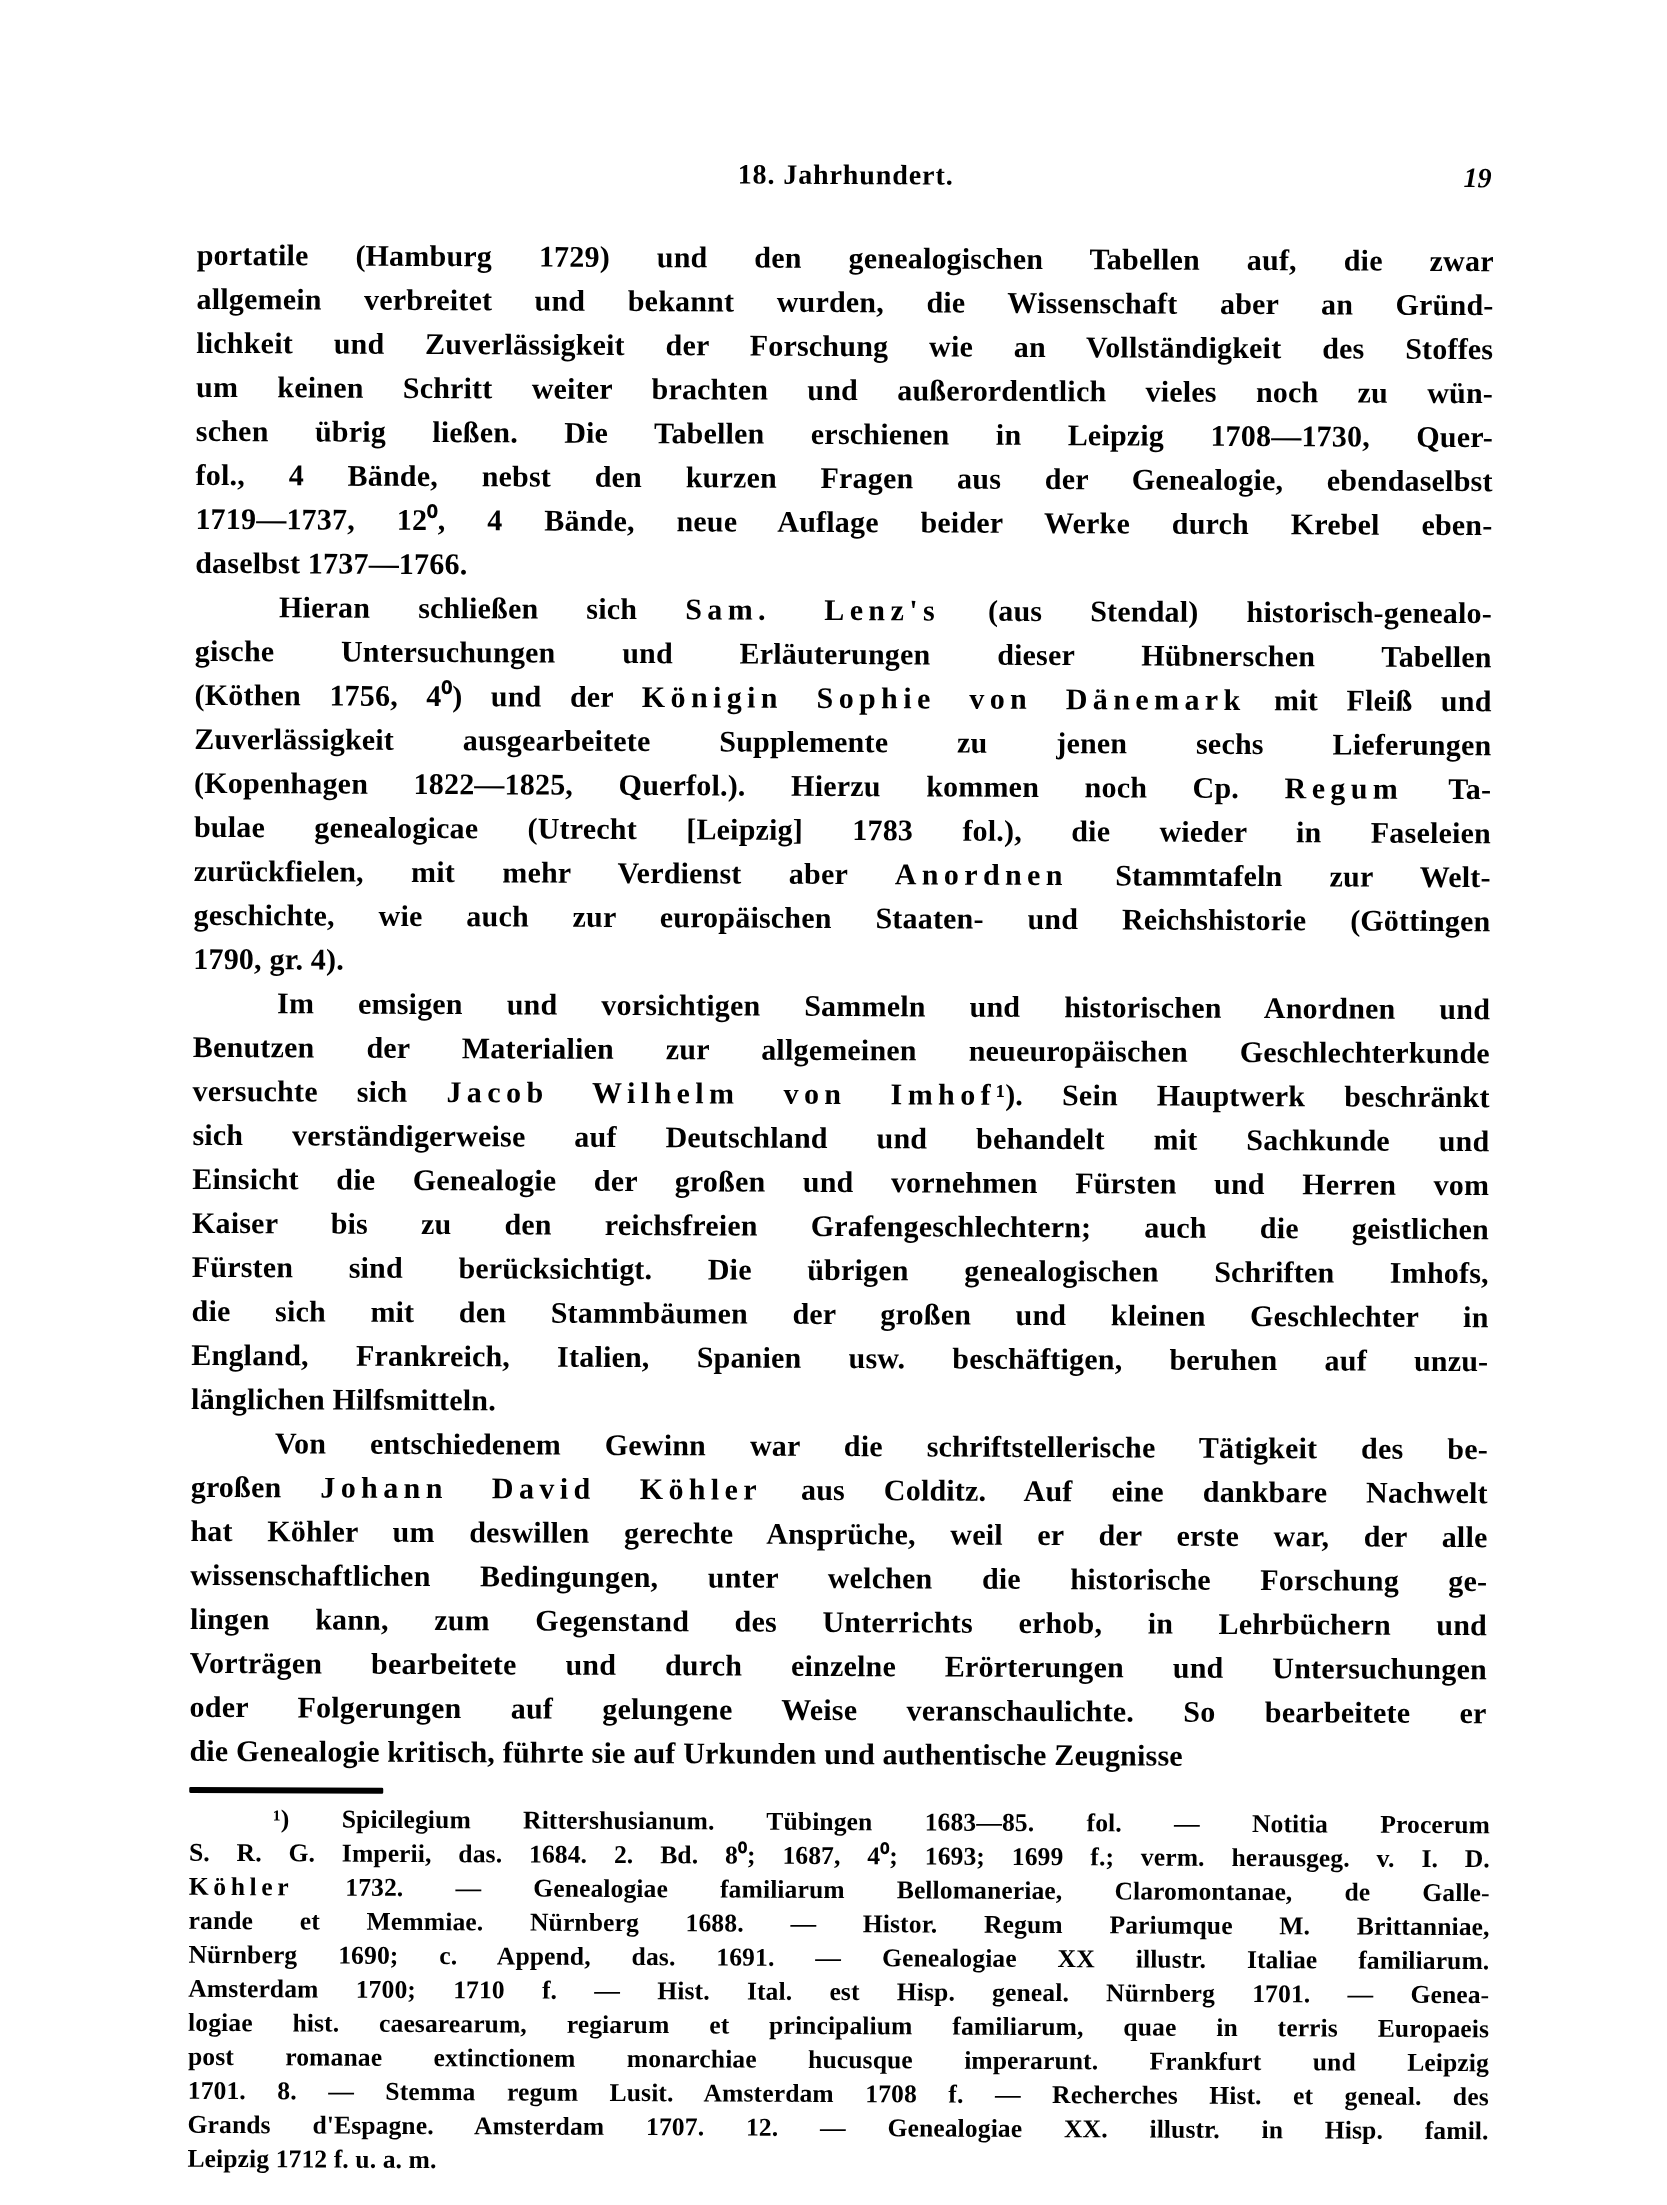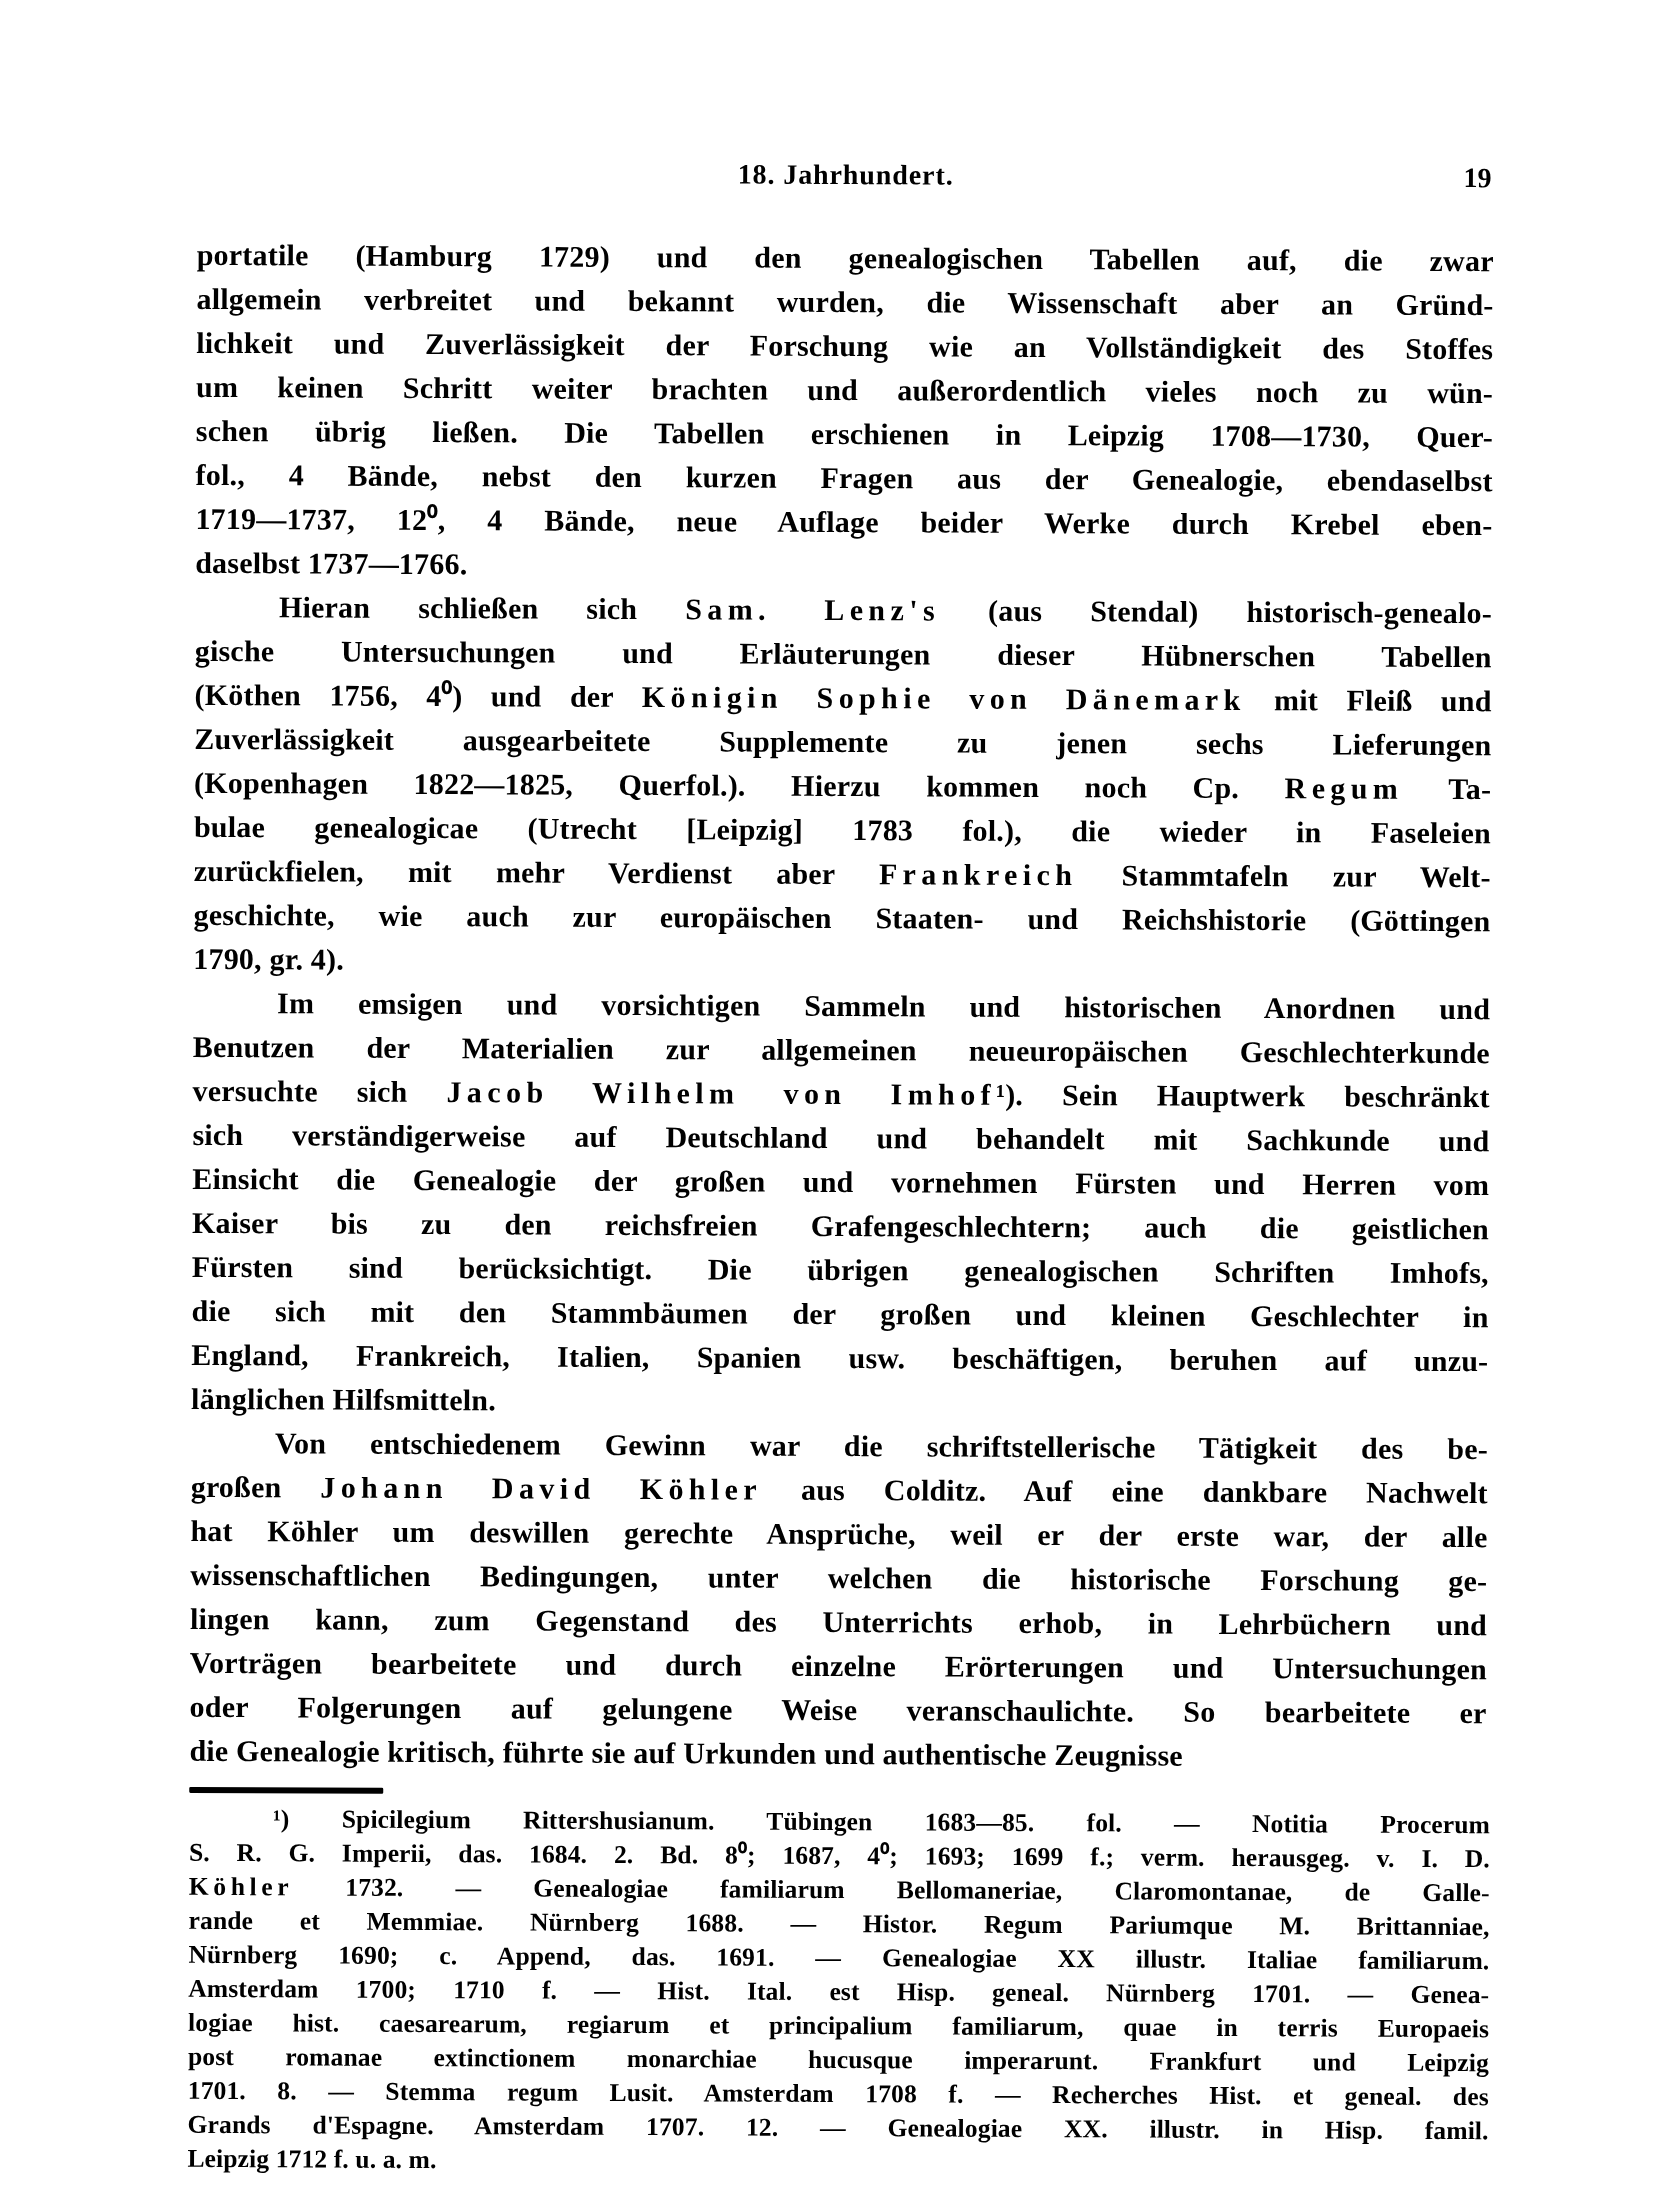--- a/index.html
+++ b/index.html
@@ -17,21 +17,21 @@
     transform-origin:50% 0;
   }
   .header-row{
     position:absolute;left:198px;top:153px;width:1297px;height:44px;
     font-size:28px;font-weight:700;line-height:44px;
   }
   .header-title{
     display:block;text-align:center;letter-spacing:0.9px;
   }
   .page-number{
-    position:absolute;right:2.6px;top:0;line-height:44px;
+    position:absolute;right:2.6px;top:0;line-height:44px;font-style:italic;
   }
   .body-block{
     position:absolute;left:198px;top:236px;width:1297px;
     font-size:30px;font-weight:700;line-height:44px;
     letter-spacing:0.2px;
   }
   .footnote-block{
     position:absolute;left:198px;top:1805px;width:1301px;
     font-size:25.6px;font-weight:700;line-height:34px;
     letter-spacing:0.1px;
@@ -76,21 +76,21 @@
           <div class="line">1719—1737, 12⁰, 4 Bände, neue Auflage beider Werke durch Krebel eben-</div>
           <div class="line last">daselbst 1737—1766.</div>
         </div>
         <div class="para">
           <div class="line indent"><span class="">Hieran schließen sich </span><span class="sperr">Sam. Lenz's</span><span class=""> (aus Stendal) historisch-genealo-</span></div>
           <div class="line">gische Untersuchungen und Erläuterungen dieser Hübnerschen Tabellen</div>
           <div class="line"><span class="">(Köthen 1756, 4⁰) und der </span><span class="sperr">Königin Sophie von Dänemark</span><span class=""> mit Fleiß und</span></div>
           <div class="line">Zuverlässigkeit ausgearbeitete Supplemente zu jenen sechs Lieferungen</div>
           <div class="line"><span class="">(Kopenhagen 1822—1825, Querfol.). Hierzu kommen noch Cp. </span><span class="sperr">Regum</span><span class=""> Ta-</span></div>
           <div class="line">bulae genealogicae (Utrecht [Leipzig] 1783 fol.), die wieder in Faseleien</div>
-          <div class="line"><span class="">zurückfielen, mit mehr Verdienst aber </span><span class="sperr">Frankreich</span><span class=""> Stammtafeln zur Welt-</span></div>
+          <div class="line"><span class="">zurückfielen, mit mehr Verdienst aber </span><span class="sperr">Anordnen</span><span class=""> Stammtafeln zur Welt-</span></div>
           <div class="line">geschichte, wie auch zur europäischen Staaten- und Reichshistorie (Göttingen</div>
           <div class="line last">1790, gr. 4).</div>
         </div>
         <div class="para">
           <div class="line indent">Im emsigen und vorsichtigen Sammeln und historischen Anordnen und</div>
           <div class="line">Benutzen der Materialien zur allgemeinen neueuropäischen Geschlechterkunde</div>
           <div class="line"><span class="">versuchte sich </span><span class="sperr">Jacob Wilhelm von Imhof</span><span class="">¹). Sein Hauptwerk beschränkt</span></div>
           <div class="line">sich verständigerweise auf Deutschland und behandelt mit Sachkunde und</div>
           <div class="line">Einsicht die Genealogie der großen und vornehmen Fürsten und Herren vom</div>
           <div class="line">Kaiser bis zu den reichsfreien Grafengeschlechtern; auch die geistlichen</div>

